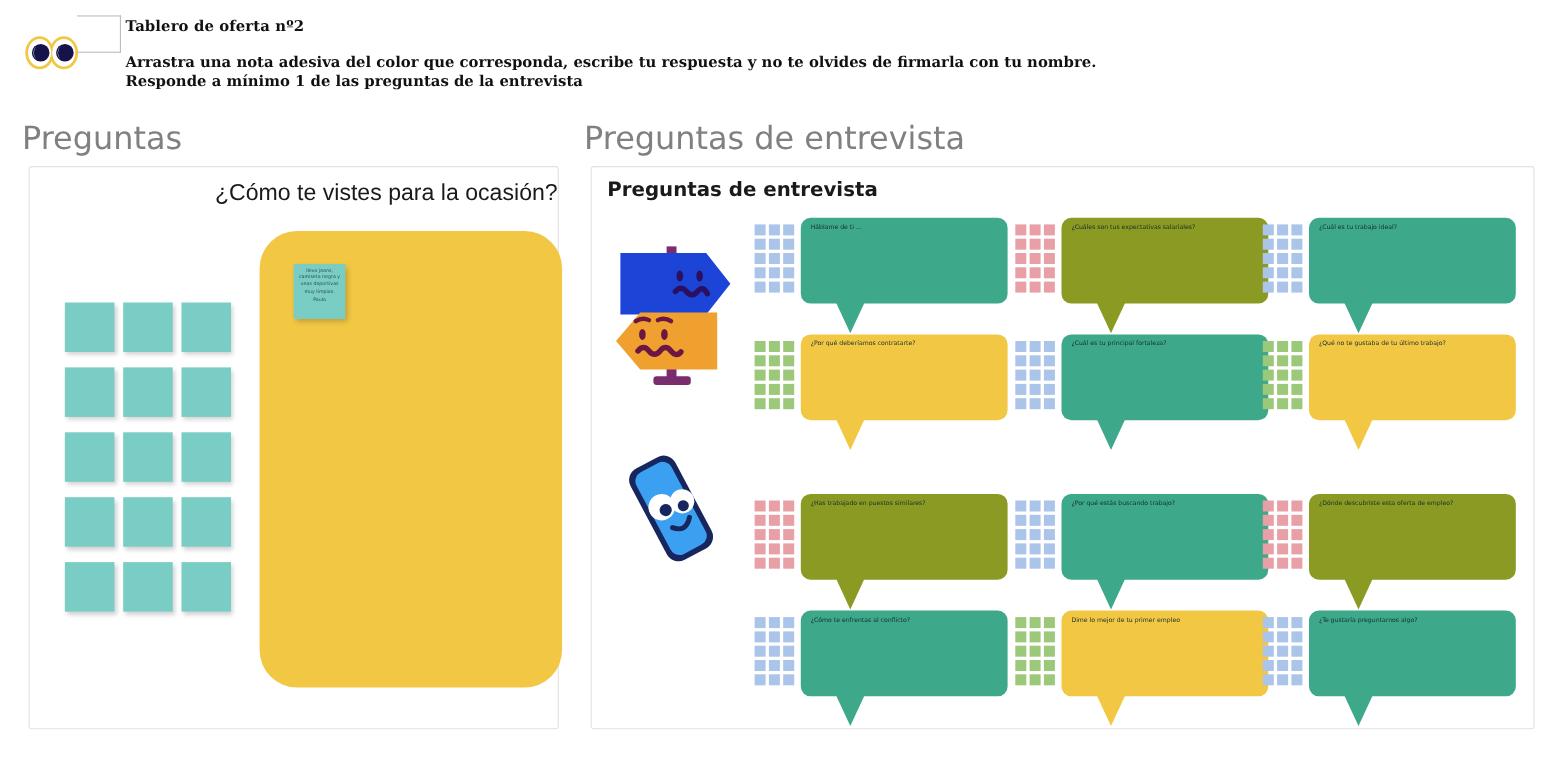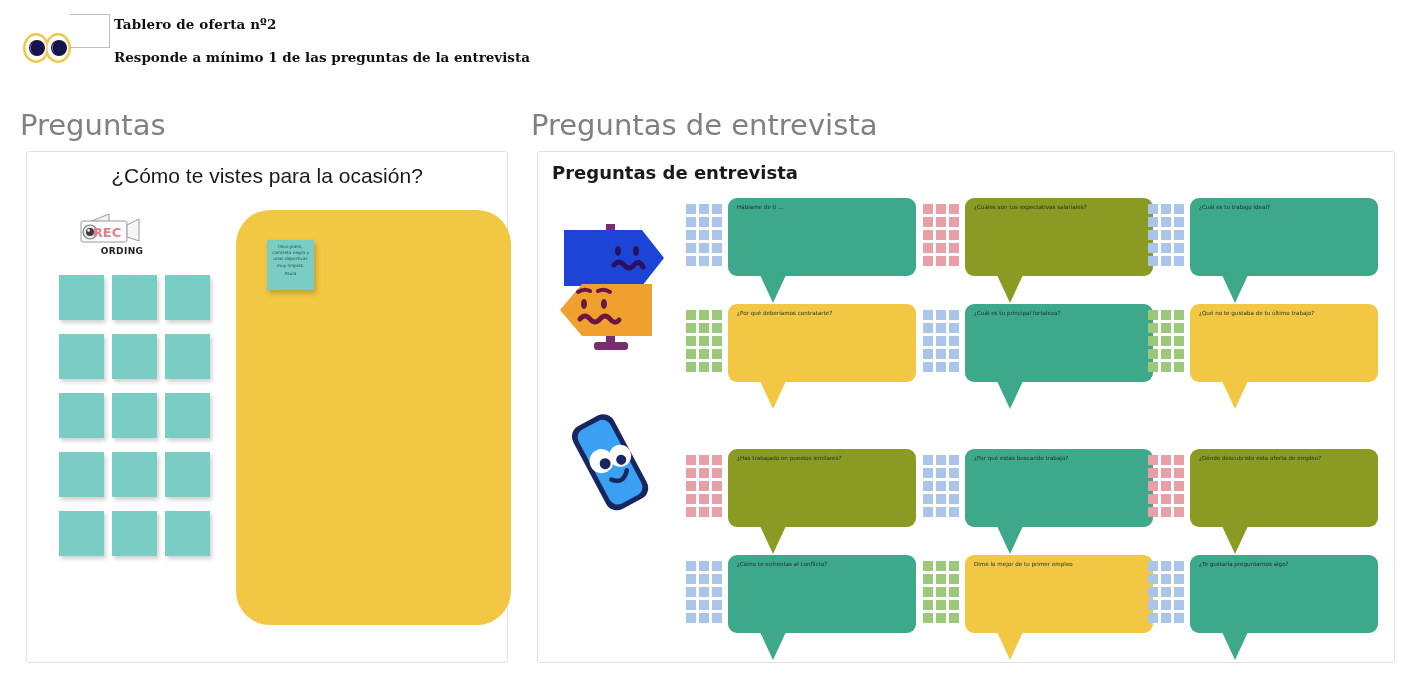--- a/index.html
+++ b/index.html
@@ -43,21 +43,21 @@
   
   .panel {
     position: absolute; background: #fff;
     border: 1px solid #e2e2e2; border-radius: 3px;
   }
   #panel-vestimenta { left: 26px; top: 151px; width: 482px; height: 512px; }
   #panel-preguntas  { left: 537px; top: 151px; width: 858px; height: 512px; }
 
   .panel-title-left {
     position: absolute; left: 0; top: 12px; width: 100%;
-    text-align: center; font-size: 21px; color: #1a1a1a;
+    text-align: right; font-size: 21px; color: #1a1a1a;
     font-family: "Liberation Sans", sans-serif; font-weight: 400;
   }
   .panel-title-right {
     position: absolute; left: 14px; top: 10px;
     font-size: 18px; font-weight: 700; color: #1a1a1a;
     font-family: "DejaVu Sans", sans-serif;
   }
 
   
   .rec-wrap { position: absolute; left: 48px; top: 56px; width: 86px; height: 54px; }
@@ -148,43 +148,32 @@
       <path d="M11 10 a8 8 0 0 0 0 12 a9 9 0 0 1 0 -12z" fill="#ffffff" opacity=".92"></path>
       <path d="M33 10 a8 8 0 0 0 0 12 a9 9 0 0 1 0 -12z" fill="#ffffff" opacity=".92"></path>
     </svg>
   </div>
 
   <div class="bracket"></div>
 
   <div class="hdr-title">Tablero de oferta nº2</div>
 
   <div class="hdr-sub">
+    <div>Arrastra una nota adesiva del color que corresponda, escribe tu respuesta y no te olvides de firmarla con  tu nombre.</div>
     <div>Responde a mínimo 1 de las preguntas de la entrevista</div>
   </div>
 </div>
 
 <div class="sec-title" id="sec-vestimenta">Preguntas</div>
 <div class="sec-title" id="sec-preguntas">Preguntas de entrevista</div>
 
 <div class="panel" id="panel-vestimenta">
 
   <div class="panel-title-left">¿Cómo te vistes para la ocasión?</div>
 
-  <div class="rec-wrap">
-    <svg class="rec-cam" width="86" height="40" viewBox="0 0 86 40">
-      <polygon points="14,14 34,6 34,14" fill="#f2f2f2" stroke="#9a9a9a" stroke-width="1"></polygon>
-      <rect x="6" y="13" width="46" height="21" rx="2" fill="#fbfbfb" stroke="#9a9a9a" stroke-width="1"></rect>
-      <polygon points="52,17 64,11 64,33 52,29" fill="#f5f5f5" stroke="#9a9a9a" stroke-width="1"></polygon>
-      <circle cx="15" cy="24" r="7" fill="#e9e9e9" stroke="#7a7a7a" stroke-width="1.2"></circle>
-      <circle cx="15" cy="24" r="4" fill="#3a3a3a"></circle>
-      <circle cx="13.6" cy="22.4" r="1.3" fill="#ffffff"></circle>
-      <text x="32" y="29" font-family="DejaVu Sans, sans-serif" font-size="13" font-weight="bold" fill="#e2808a" text-anchor="middle">REC</text>
-    </svg>
-    <div class="rec-text">ORDING</div>
-  </div>
 
   <div class="note-grid">
     <div class="note n1" style="background: rgb(121, 205, 196);"></div>
     <div class="note n1" style="background: rgb(121, 205, 196);"></div>
     <div class="note n1" style="background: rgb(121, 205, 196);"></div>
     <div class="note n1" style="background: rgb(121, 205, 196);"></div>
     <div class="note n1" style="background: rgb(121, 205, 196);"></div>
     <div class="note n1" style="background: rgb(121, 205, 196);"></div>
     <div class="note n1" style="background: rgb(121, 205, 196);"></div>
     <div class="note n1" style="background: rgb(121, 205, 196);"></div>

